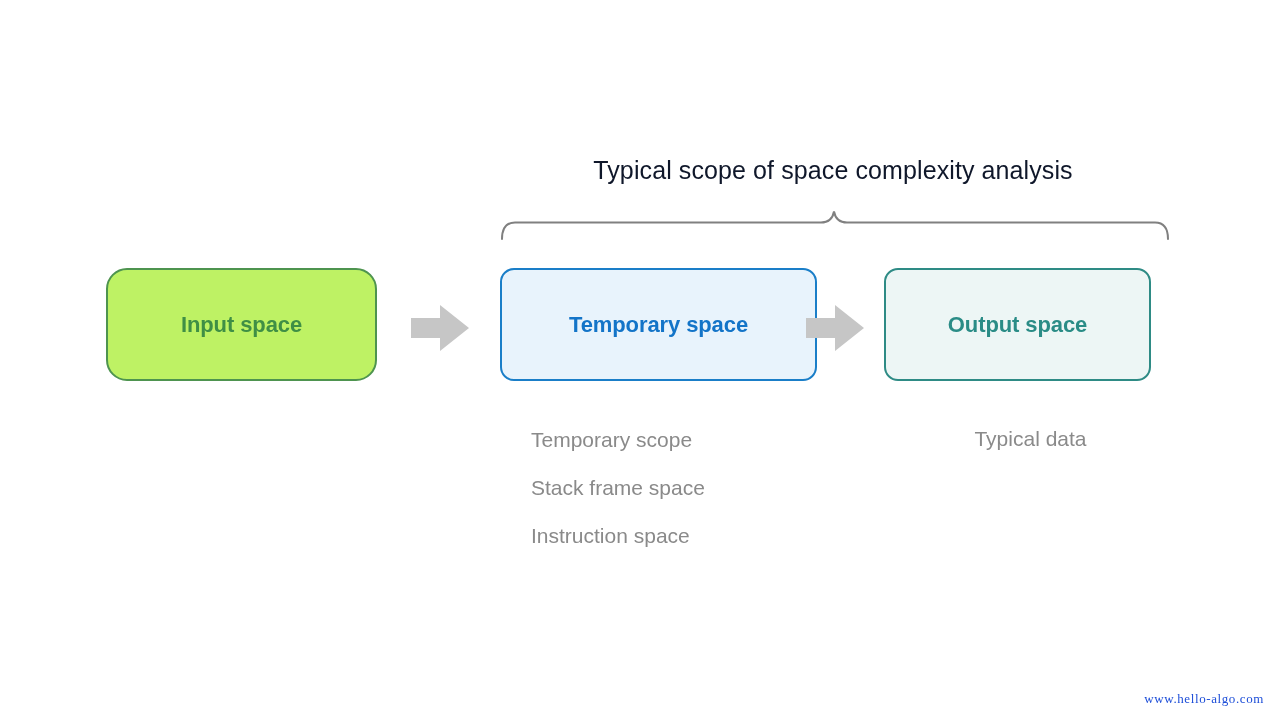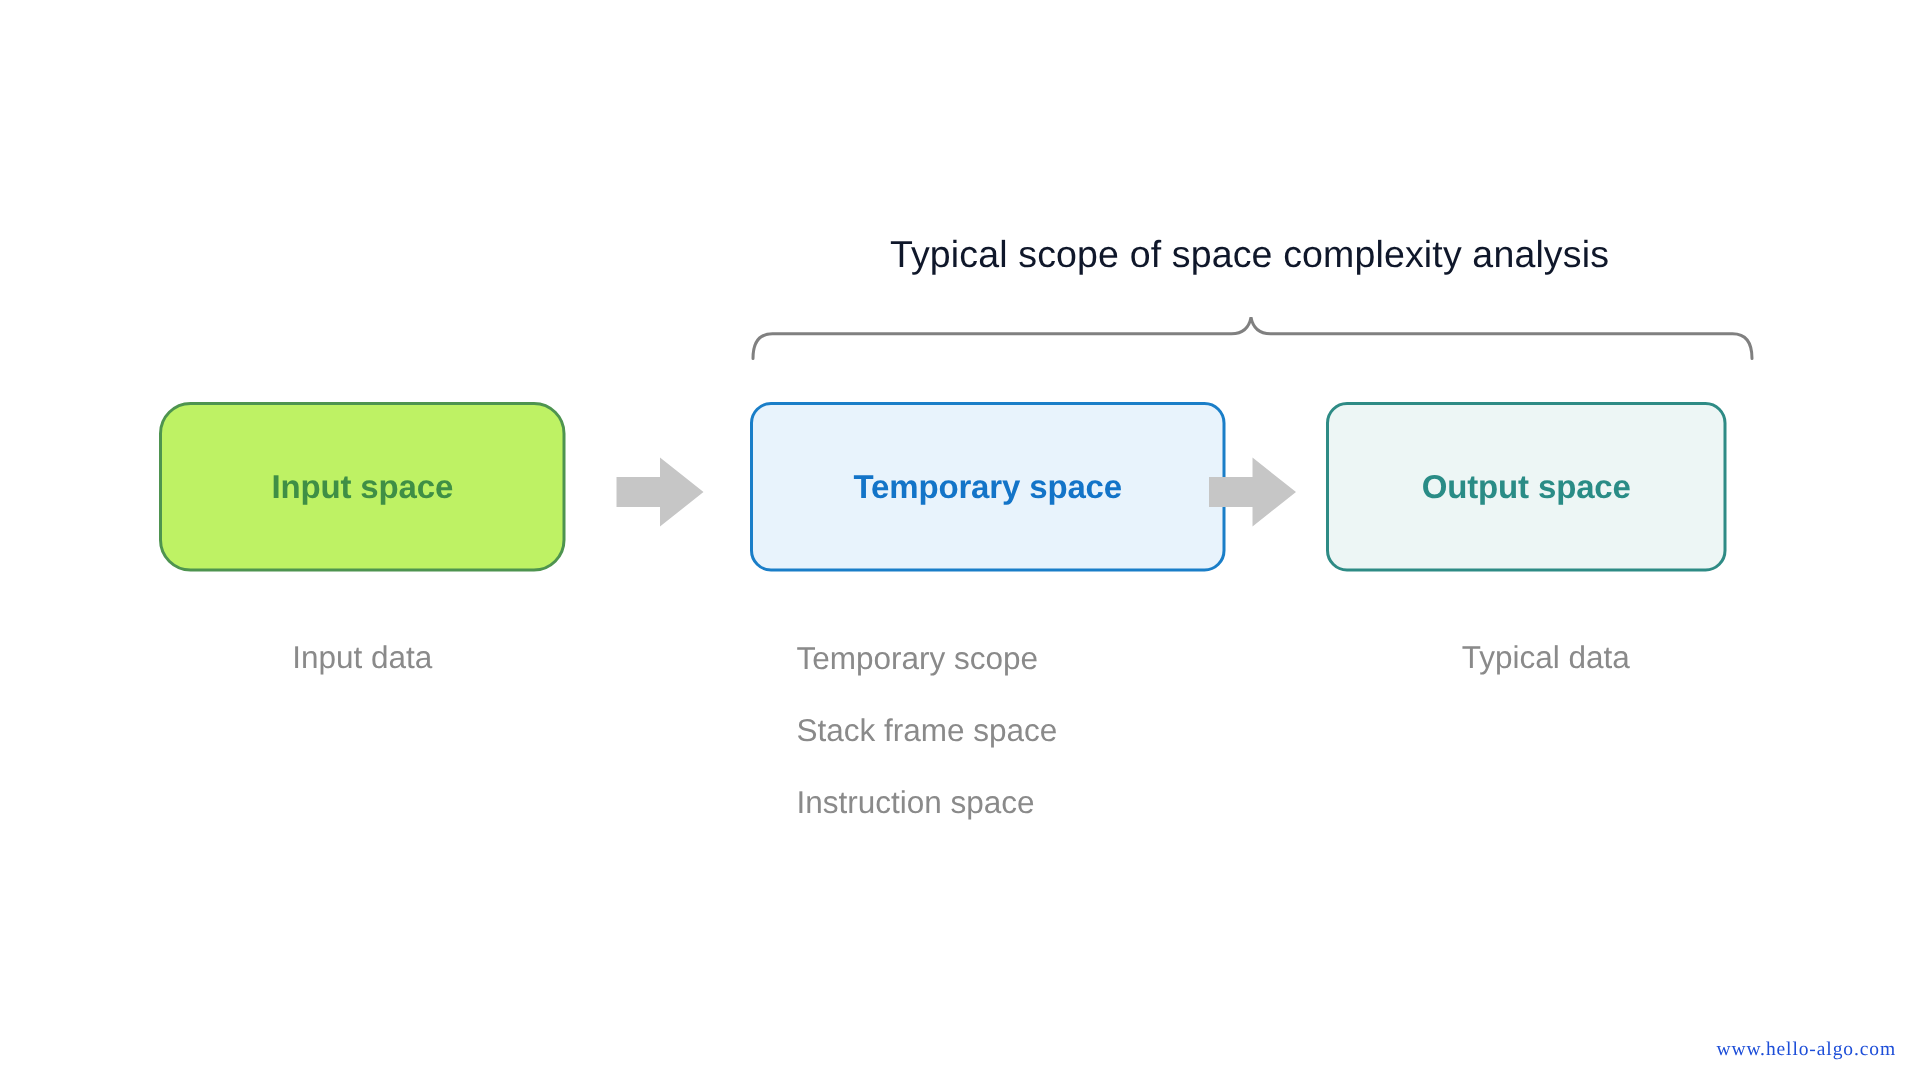--- a/index.html
+++ b/index.html
@@ -171,21 +171,20 @@
   </div>
 
   <svg class="arrow-svg arrow-2" viewBox="0 0 62 50">
     <path d="M 2 15 L 31 15 L 31 2 L 60 25 L 31 48 L 31 35 L 2 35 Z" fill="#c6c6c6"></path>
   </svg>
 
   <div class="box box-output">
     <span class="box-label">Output space</span>
   </div>
 
-  <div class="caption cap-input">Input data</div>
 
   <div class="cap-temp-col">
     <div class="caption-line">Temporary scope</div>
     <div class="caption-line">Stack frame space</div>
     <div class="caption-line">Instruction space</div>
   </div>
 
   <div class="caption cap-output">Typical data</div>
 
   <div class="footer-url">www.hello-algo.com</div>

